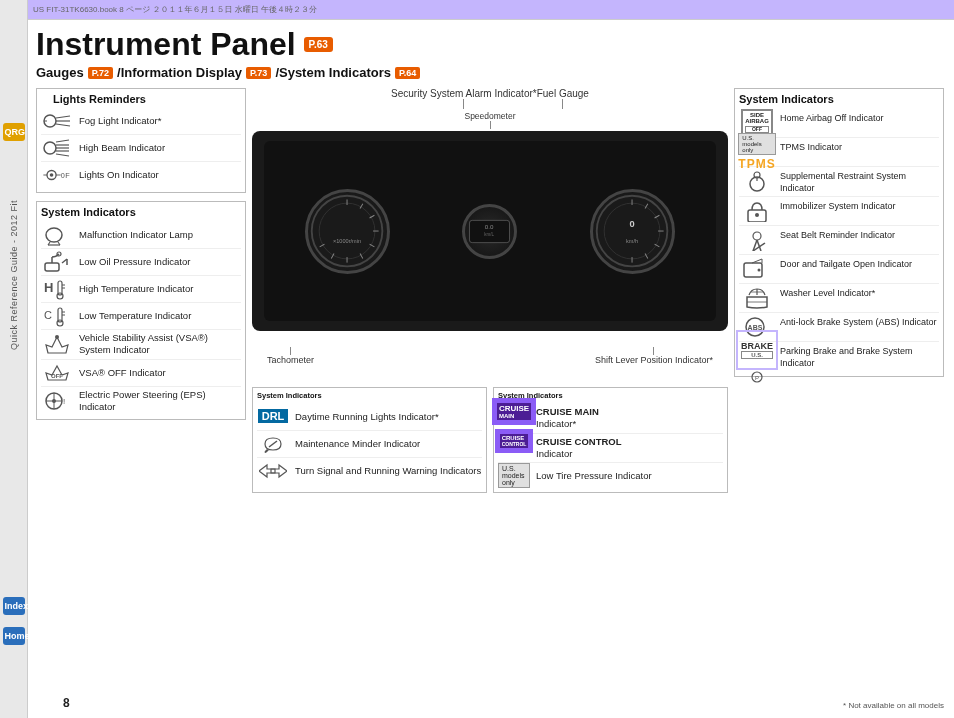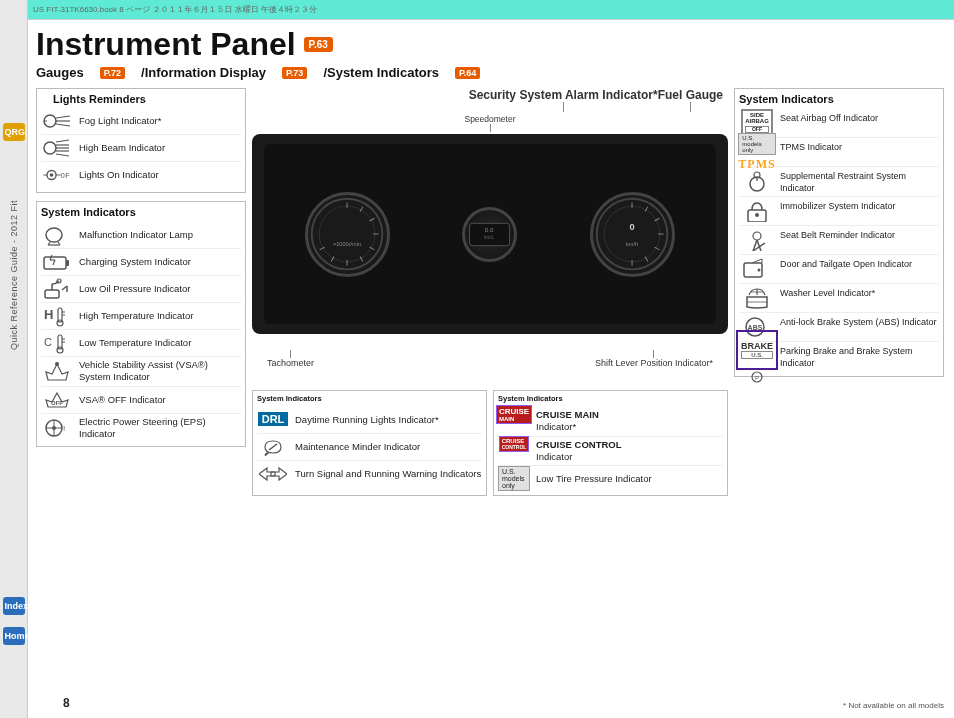--- a/index.html
+++ b/index.html
@@ -70,21 +70,21 @@
     }
     
     .main {
       flex: 1;
       padding: 8px 10px 8px 8px;
       position: relative;
       overflow: hidden;
     }
     
     .header-bar {
-      background: #5eead4;
+      background: #c4b5fd;
       border-bottom: 1px solid #ccc;
       font-size: 8px;
       color: #666;
       padding: 2px 5px;
       margin: -8px -10px 6px -8px;
       height: 20px;
       display: flex;
       align-items: center;
     }
     
@@ -104,21 +104,21 @@
       font-weight: bold;
       padding: 2px 5px;
       border-radius: 3px;
     }
     .subtitle {
       font-size: 13px;
       font-weight: bold;
       color: #111;
       display: flex;
       align-items: center;
-      gap: 16px;
+      gap: 4px;
       margin-bottom: 8px;
     }
     .sub-ref {
       background: #e85c00;
       color: white;
       font-size: 9px;
       font-weight: bold;
       padding: 1px 4px;
       border-radius: 2px;
     }
@@ -267,26 +267,26 @@
     .drl-badge {
       background: #0369a1;
       color: white;
       font-size: 11px;
       font-weight: bold;
       padding: 1px 4px;
       display: inline-block;
       margin-bottom: 2px;
     }
     .cruise-badge {
-      background: #b91c1c;
+      background: #4c1d95;
       color: white;
       font-size: 9px;
       font-weight: bold;
       padding: 1px 3px;
-      border: 1px solid #8b5cf6;
+      border: 5px solid #8b5cf6;
       display: inline-block;
       margin-bottom: 14px;
     }
     .us-only {
       background: #e0e0e0;
       border: 1px solid #999;
       font-size: 7px;
       padding: 1px 3px;
       display: inline-block;
       margin-bottom: 1px;
@@ -341,33 +341,33 @@
 
     .small-label {
       font-size: 7.5px;
     }
 
     
     .tpms-badge {
       font-size: 12px;
       font-weight: bold;
       color: #f5a623;
-      font-family: Liberation Serif, serif;
+      font-family: Liberation Sans, sans-serif;
       letter-spacing: 1px;
     }
     .side-airbag-icon-box {
       border: 2px solid #888;
       padding: 1px 2px;
       font-size: 7px;
       font-weight: bold;
       text-align: center;
       line-height: 1.1;
     }
     .brake-badge {
-      border: 2px solid #4c1d95;
+      border: 2px solid #c4b5fd;
       padding: 9px 3px;
       font-size: 10px;
       font-weight: bold;
       text-align: center;
     }
   </style>
 </head>
 <body>
 
 <div class="page">
@@ -456,32 +456,20 @@
               <svg width="30" height="22" viewBox="0 0 30 22">
                 <ellipse cx="12" cy="11" rx="8" ry="7" fill="none" stroke="#555" stroke-width="1.5"></ellipse>
                 <line x1="8" y1="18" x2="6" y2="21" stroke="#555" stroke-width="1.2"></line>
                 <line x1="16" y1="18" x2="18" y2="21" stroke="#555" stroke-width="1.2"></line>
                 <line x1="6" y1="21" x2="18" y2="21" stroke="#555" stroke-width="1.2"></line>
               </svg>
             </div>
             <div class="indicator-text">Malfunction Indicator Lamp</div>
           </div>
 
-          <div class="indicator-row">
-            <div class="indicator-icon">
-              <svg width="30" height="22" viewBox="0 0 30 22">
-                <rect x="2" y="6" width="22" height="12" rx="2" fill="none" stroke="#555" stroke-width="1.5"></rect>
-                <rect x="24" y="9" width="3" height="6" fill="#555" rx="1"></rect>
-                <line x1="10" y1="4" x2="8" y2="9" stroke="#555" stroke-width="1.2"></line>
-                <line x1="8" y1="9" x2="13" y2="9" stroke="#555" stroke-width="1.2"></line>
-                <line x1="13" y1="9" x2="11" y2="14" stroke="#555" stroke-width="1.2"></line>
-              </svg>
-            </div>
-            <div class="indicator-text">Charging System Indicator</div>
-          </div>
 
           <div class="indicator-row">
             <div class="indicator-icon">
               <svg width="30" height="22" viewBox="0 0 30 22">
                 <rect x="3" y="12" width="14" height="8" rx="2" fill="none" stroke="#555" stroke-width="1.5"></rect>
                 <line x1="10" y1="12" x2="10" y2="6" stroke="#555" stroke-width="1.5"></line>
                 <path d="M10 6 Q14 6 17 3" fill="none" stroke="#555" stroke-width="1.5"></path>
                 <circle cx="17" cy="3" r="2" fill="none" stroke="#555" stroke-width="1.2"></circle>
                 <line x1="20" y1="12" x2="25" y2="8" stroke="#555" stroke-width="1.5"></line>
                 <line x1="25" y1="8" x2="25" y2="14" stroke="#555" stroke-width="1.5"></line>
@@ -546,21 +534,21 @@
                 <text x="21" y="14" font-size="8" fill="#555" font-family="Arial">!</text>
               </svg>
             </div>
             <div class="indicator-text">Electric Power Steering (EPS) Indicator</div>
           </div>
         </div>
       </div>
 
       <div class="center-col">
 
-        <div style="display:flex; justify-content:flex-end; font-size:12px; color:#333; margin-bottom:2px; padding:0 5px;font-weight:bold;">
+        <div style="display:flex; justify-content:center; font-size:10px; color:#333; margin-bottom:2px; padding:0 5px;">
           <div>
             <span>Security System Alarm Indicator*</span>
             <div class="line-down" style="width:1px;height:10px;background:#888;margin:0 auto;"></div>
           </div>
           <div>
             <span>Fuel Gauge</span>
             <div class="line-down" style="width:1px;height:10px;background:#888;margin:0 auto;"></div>
           </div>
         </div>
         <div style="font-size:8.5px; color:#333; text-align:center; margin-bottom:2px;">
@@ -710,21 +698,21 @@
           <div class="section-title">System Indicators</div>
 
           <div class="right-indicator-row">
             <div class="right-icon">
               <div class="side-airbag-icon-box">
                 <div style="font-size:6px;font-weight:bold;">SIDE</div>
                 <div style="font-size:6px;font-weight:bold;">AIRBAG</div>
                 <div style="font-size:5px;border:1px solid #888;margin:1px 0;">OFF</div>
               </div>
             </div>
-            <div class="right-text">Seat Airbag Off Indicator</div>
+            <div class="right-text">Home Airbag Off Indicator</div>
           </div>
 
           <div class="right-indicator-row">
             <div class="right-icon">
               <div style="display:flex; flex-direction:column; align-items:center;">
                 <div class="us-only" style="font-size:6px; margin-bottom:2px;">U.S. models only</div>
                 <span class="tpms-badge">TPMS</span>
               </div>
             </div>
             <div class="right-text">TPMS Indicator</div>

